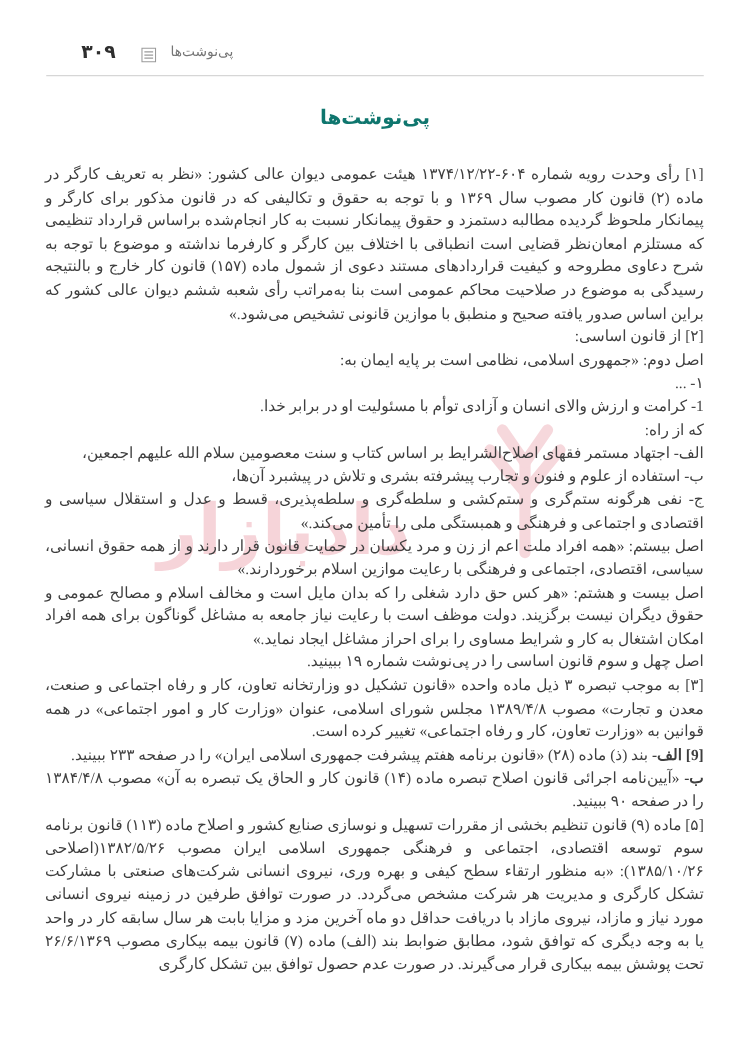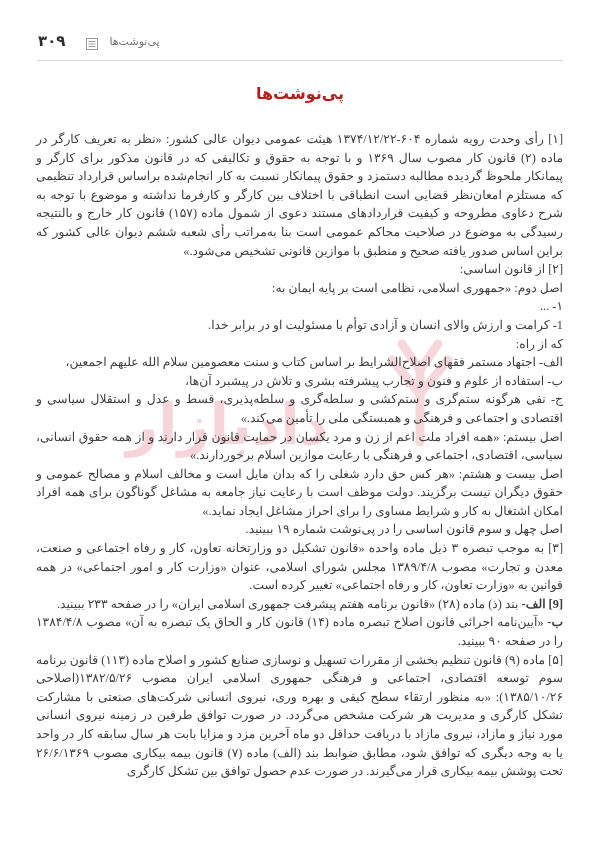--- a/index.html
+++ b/index.html
@@ -14,37 +14,38 @@
   
   .runhead{
     position:absolute;top:31px;left:38px;right:38px;
     direction:ltr;
     display:flex;align-items:center;
     height:20px;
   }
   .page-num{
     font-size:15px;font-weight:700;color:#2e2e2e;
     letter-spacing:1px;
+    margin-left:27px;
   }
   .head-icon{
     width:12px;height:12px;margin:0 11px 0 21px;
     display:inline-block;flex:0 0 auto;
   }
   .run-title{
     font-size:11px;color:#757575;
   }
   .head-rule{
     position:absolute;top:60px;left:37px;right:37px;
     border-top:1px solid #d6d6d6;height:0;
   }
   
   .page-title{
     position:absolute;top:84px;left:0;right:0;
     margin:0;text-align:center;
-    font-size:16px;font-weight:700;color:#b91c1c;
+    font-size:16px;font-weight:700;color:#0f766e;
   }
   
   .watermark{
     position:absolute;top:330px;left:118px;width:340px;height:150px;
     z-index:0;pointer-events:none;
   }
   .wm-text{
     position:absolute;top:62px;left:8px;
     font-size:56px;font-weight:700;
     color:#e27585;opacity:.30;

